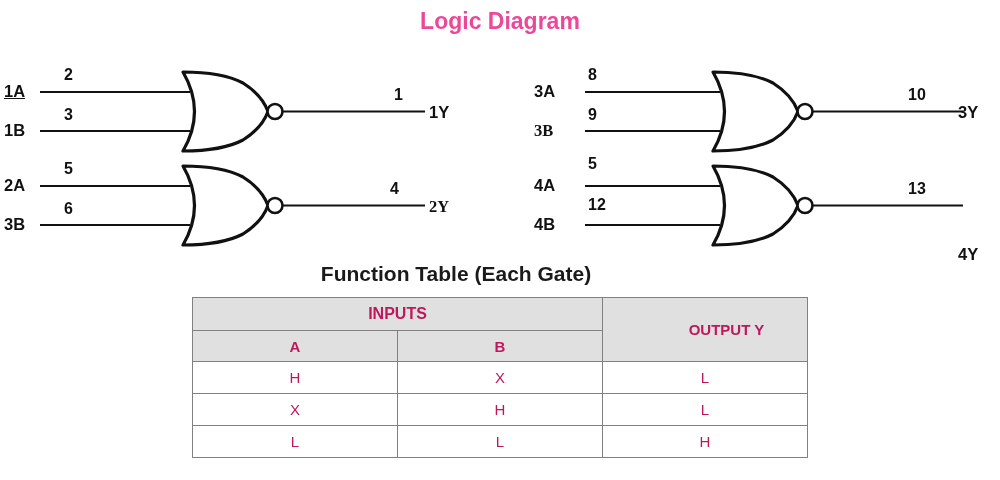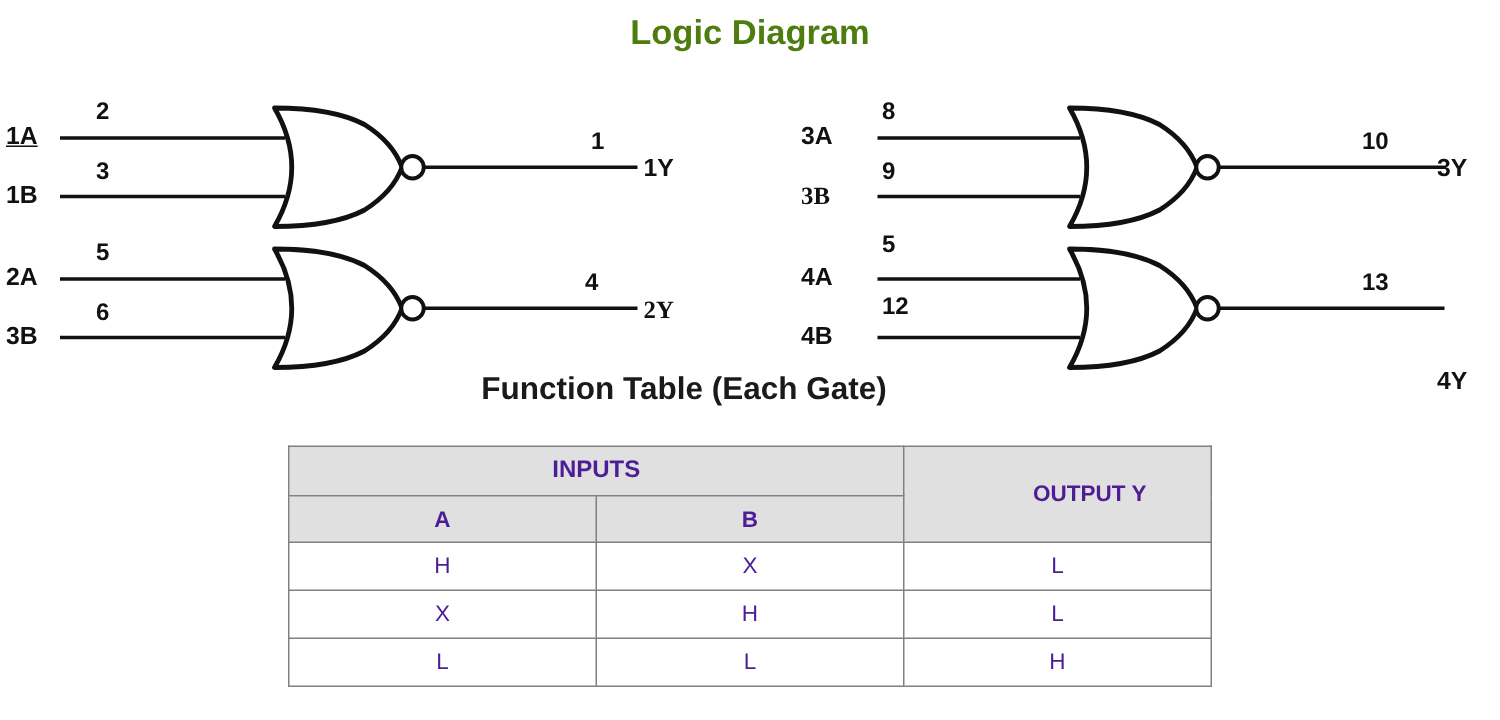--- a/index.html
+++ b/index.html
@@ -16,21 +16,21 @@
     overflow: hidden;
   }
   .title {
     position: absolute;
     top: 8px;
     left: 0;
     width: 1000px;
     text-align: center;
     font-size: 23px;
     font-weight: bold;
-    color: #4d7c0f;
+    color: #ec4899;
   }
   .diagram {
     position: absolute;
     top: 48px;
     left: 0;
     width: 1000px;
     height: 205px;
   }
   .gate-svg {
     position: absolute;
@@ -46,21 +46,21 @@
   }
   .pin {
     position: absolute;
     font-size: 16px;
     font-weight: bold;
     color: #111111;
     white-space: nowrap;
   }
   .ft-title {
     position: absolute;
-    top: 248px;
+    top: 262px;
     left: 0;
     width: 912px;
     text-align: center;
     font-size: 21px;
     font-weight: bold;
     color: #1a1a1a;
   }
   .table-wrap {
     position: absolute;
     top: 297px;
@@ -69,21 +69,21 @@
   }
   table.fn {
     border-collapse: collapse;
     width: 616px;
     table-layout: fixed;
   }
   table.fn th, table.fn td {
     border: 1px solid #808080;
     text-align: center;
     font-size: 15px;
-    color: #4c1d95;
+    color: #be185d;
   }
   table.fn th.hdr-inputs {
     background: #e0e0e0;
     font-weight: bold;
     font-size: 16px;
     height: 30px;
   }
   table.fn th.hdr-output {
     background: #e0e0e0;
     font-weight: bold;

